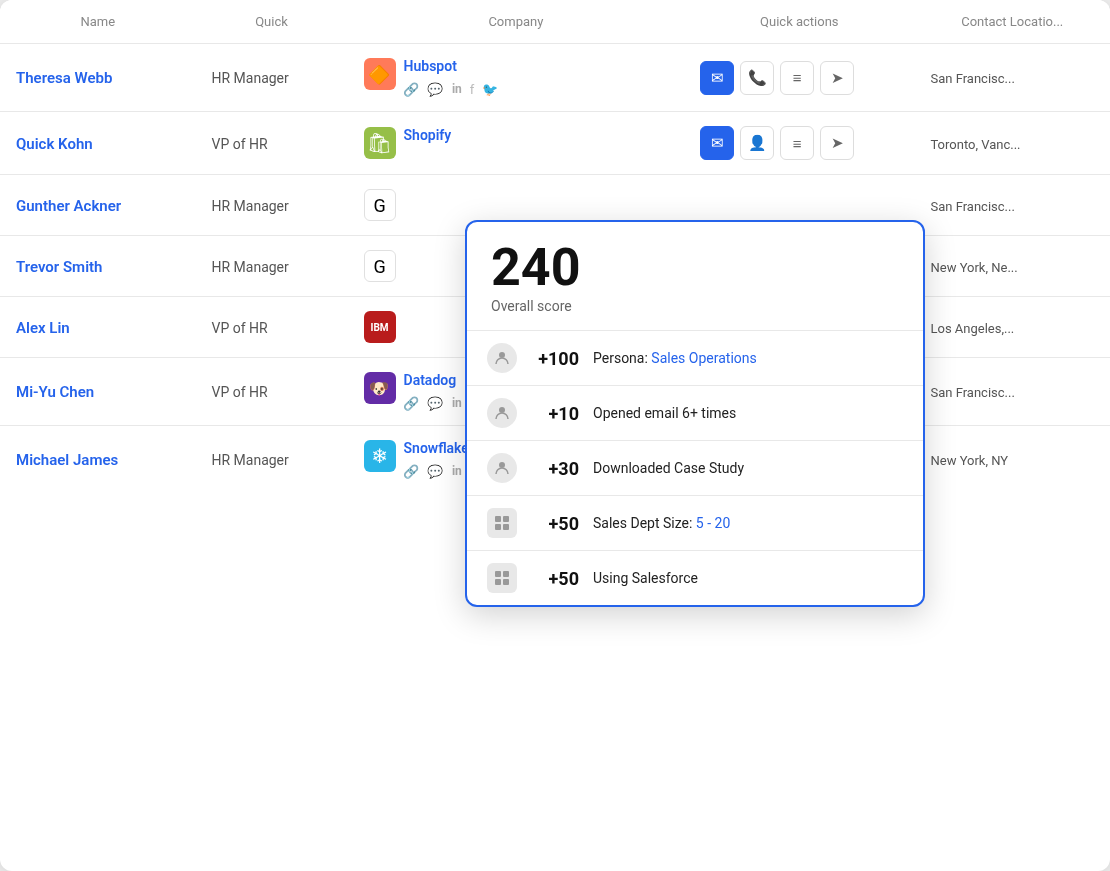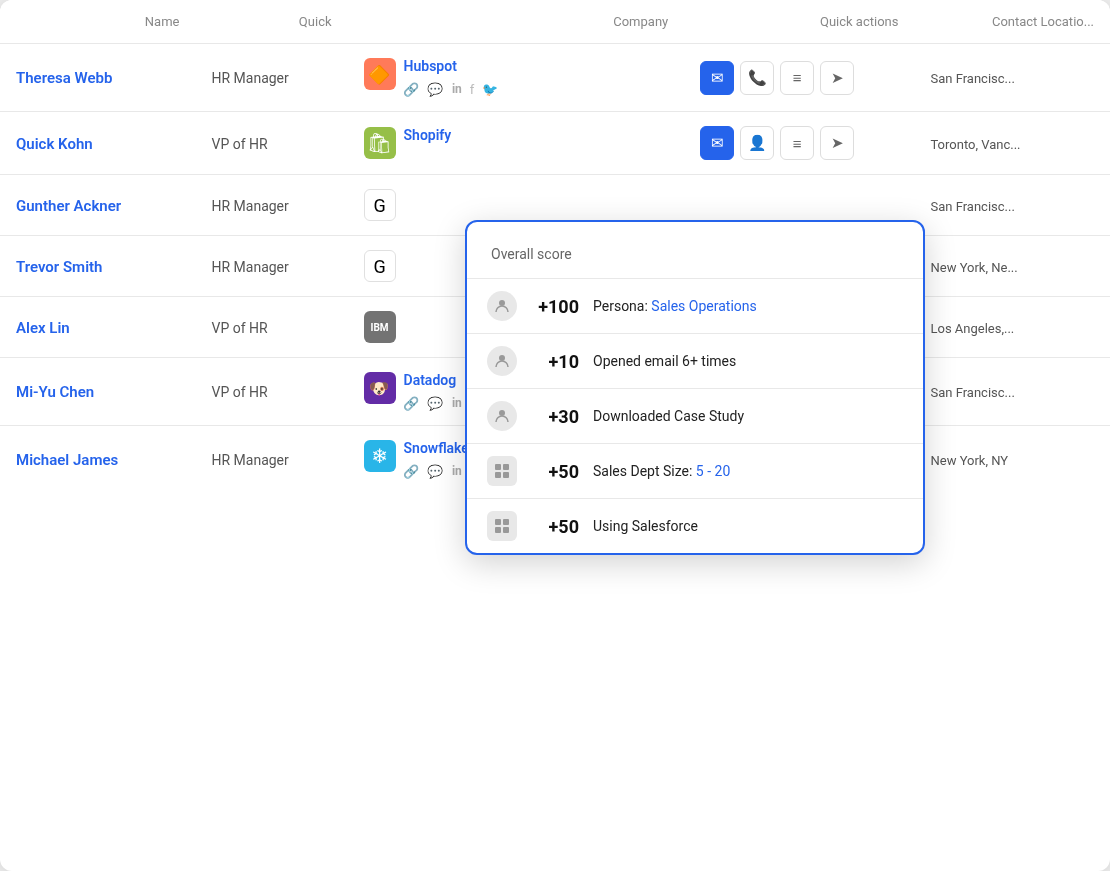--- a/index.html
+++ b/index.html
@@ -25,21 +25,21 @@
       height: 100%;
       overflow: hidden;
       position: relative;
     }
     table {
       width: 100%;
       border-collapse: collapse;
     }
     thead th {
       padding: 14px 16px;
-      text-align: right;
+      text-align: center;
       font-size: 13px;
       font-weight: 400;
       color: #888;
       border-bottom: 1px solid #e8e8e8;
       background: #fff;
     }
     tbody tr {
       border-bottom: 1px solid #e8e8e8;
     }
     tbody tr:last-child {
@@ -203,21 +203,21 @@
     }
     .shopify-logo {
       background: #96bf48;
       color: white;
     }
     .google-logo {
       background: #fff;
       border: 1px solid #e0e0e0;
     }
     .ibm-logo {
-      background: #737373;
+      background: #b91c1c;
       color: white;
       font-size: 10px;
       font-weight: 700;
     }
     .datadog-logo {
       background: #632ca6;
       color: white;
     }
     .snowflake-logo {
       background: #29b5e8;
@@ -394,20 +394,21 @@
               <button class="action-btn">➤</button>
             </div>
           </td>
           <td class="col-location"><span class="location-cell">New York, NY</span></td>
         </tr>
       </tbody>
     </table>
 
     <div class="score-popup">
       <div class="score-header">
+        <div class="score-number">240</div>
         <div class="score-label">Overall score</div>
       </div>
       <div class="score-items">
 
         <div class="score-item">
           <div class="score-item-icon">
             <svg width="16" height="16" viewBox="0 0 16 16" fill="none">
               <circle cx="8" cy="5" r="3" fill="#999"></circle>
               <path d="M2 14c0-3.3 2.7-6 6-6s6 2.7 6 6" stroke="#999" stroke-width="1.5" fill="none"></path>
             </svg>

